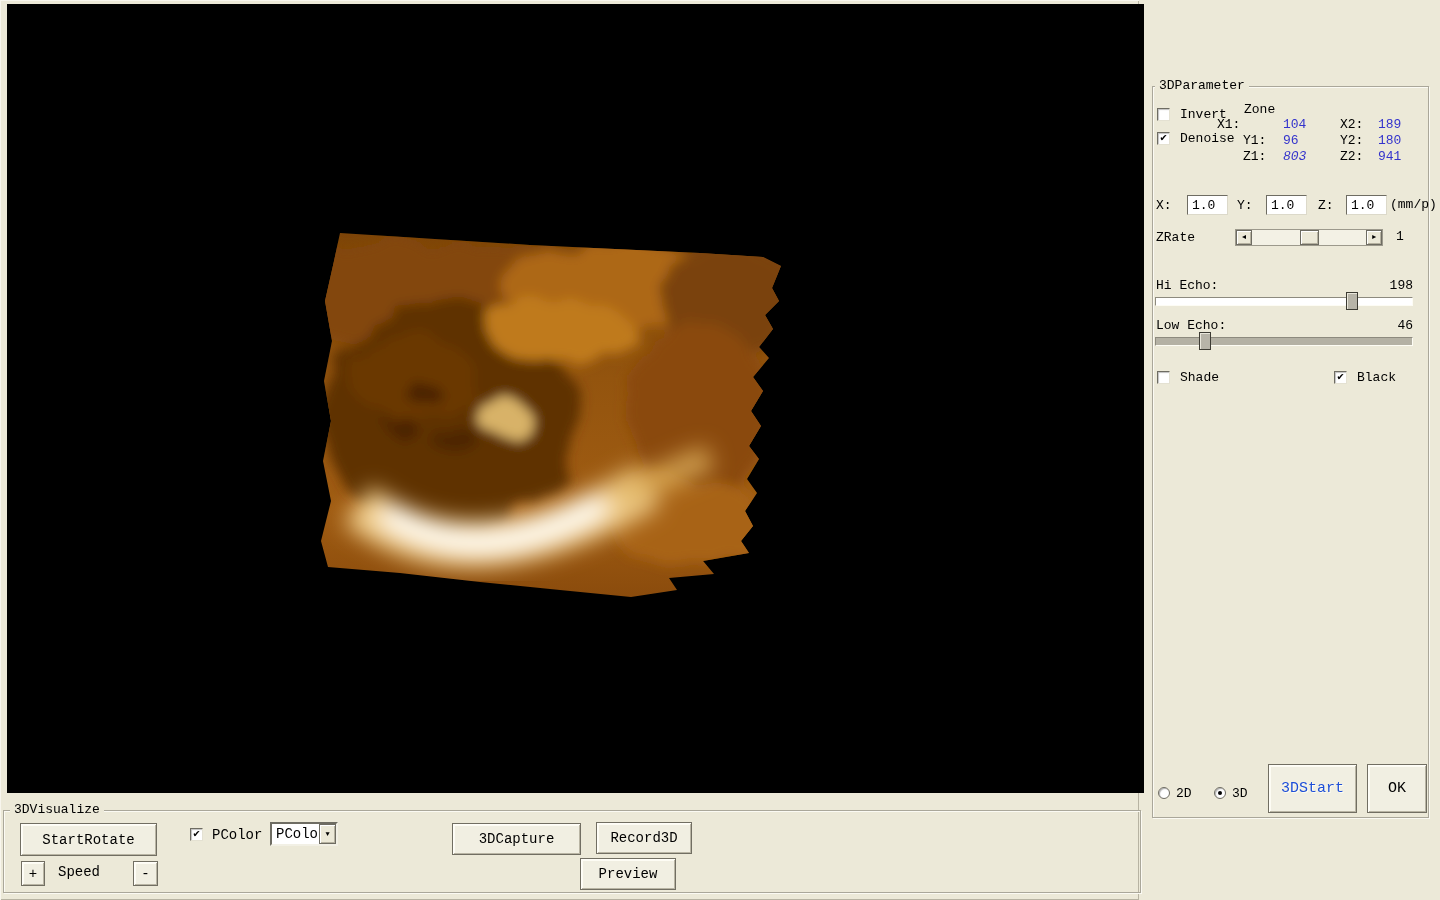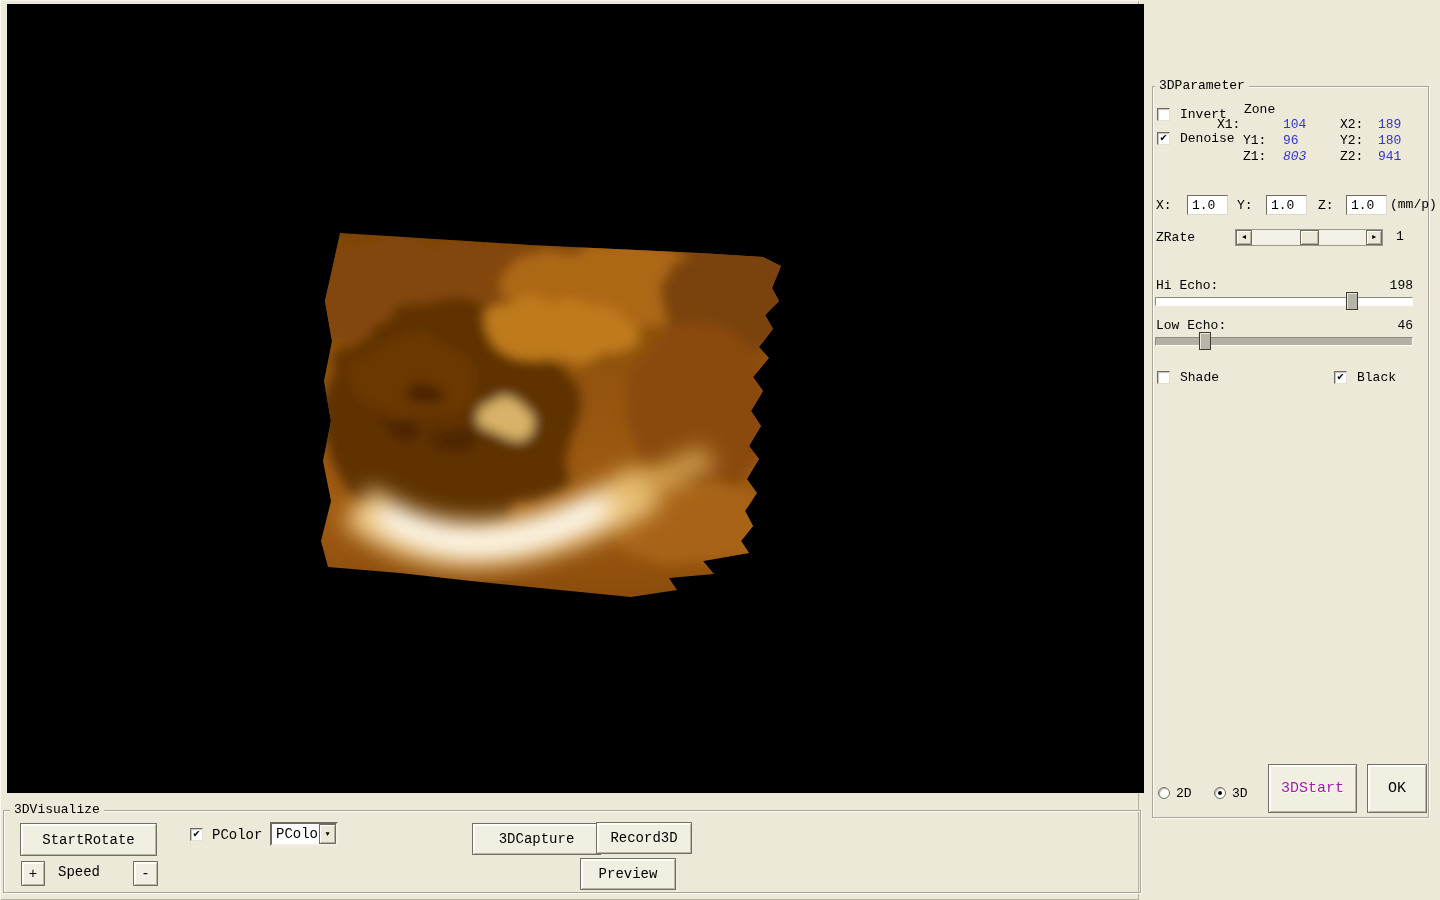--- a/index.html
+++ b/index.html
@@ -20,21 +20,21 @@
               box-shadow: inset 1px 1px 0 #fbfaf3, 1px 1px 0 #fbfaf3; }
   .groupbox-label { position:absolute; background:#ece9d8; padding:0 4px;
               font-size:13px; line-height:14px; }
 
   .btn { position:absolute; display:flex; align-items:center; justify-content:center;
          background:#f1efe2; border:1px solid #716e62;
          box-shadow: inset 1px 1px 0 #fffef8, inset -1px -1px 0 #b9b5a4,
                      inset 2px 2px 0 #fdfcf4;
          font-family:inherit; font-size:14px; color:#000; cursor:pointer; }
   .btn.big { font-size:15px; }
-  .btn.disabled { color:#a21caf; text-shadow:1px 1px 0 #fffef2; cursor:default; }
+  .btn.disabled { color:#1d4ed8; text-shadow:1px 1px 0 #fffef2; cursor:default; }
 
   .checkbox { position:absolute; width:13px; height:13px; background:#fff;
          border:1px solid #7b7970; border-color:#6e6c62 #e4e1d2 #e4e1d2 #6e6c62;
          box-shadow: inset 1px 1px 1px rgba(0,0,0,.25);
          display:flex; align-items:center; justify-content:center;
          font-size:11px; font-weight:bold; line-height:1; cursor:pointer; }
 
   .radio { position:absolute; width:12px; height:12px; border-radius:50%;
          background:#fff; border:1px solid #6e6c62;
          box-shadow: inset 1px 1px 1px rgba(0,0,0,.3); cursor:pointer; }
@@ -228,17 +228,17 @@
   <div class="checkbox" style="left:190px; top:828px;">
     <span>✔</span>
   </div>
   <div class="lbl lbl-14" style="left:212px; top:827px;">PColor</div>
 
   <div class="dropdown" style="left:270px; top:822px;">
     <div class="dropdown-text">PColor</div>
     <div class="dropdown-btn">▼</div>
   </div>
 
-  <button class="btn" style="left:452px; top:823px; width:129px; height:32px;margin-left:20px;">3DCapture</button>
+  <button class="btn" style="left:452px; top:823px; width:129px; height:32px;">3DCapture</button>
   <button class="btn" style="left:596px; top:822px; width:96px; height:32px;">Record3D</button>
   <button class="btn" style="left:580px; top:858px; width:96px; height:32px;">Preview</button>
 
 </div>
 
 </body></html>

